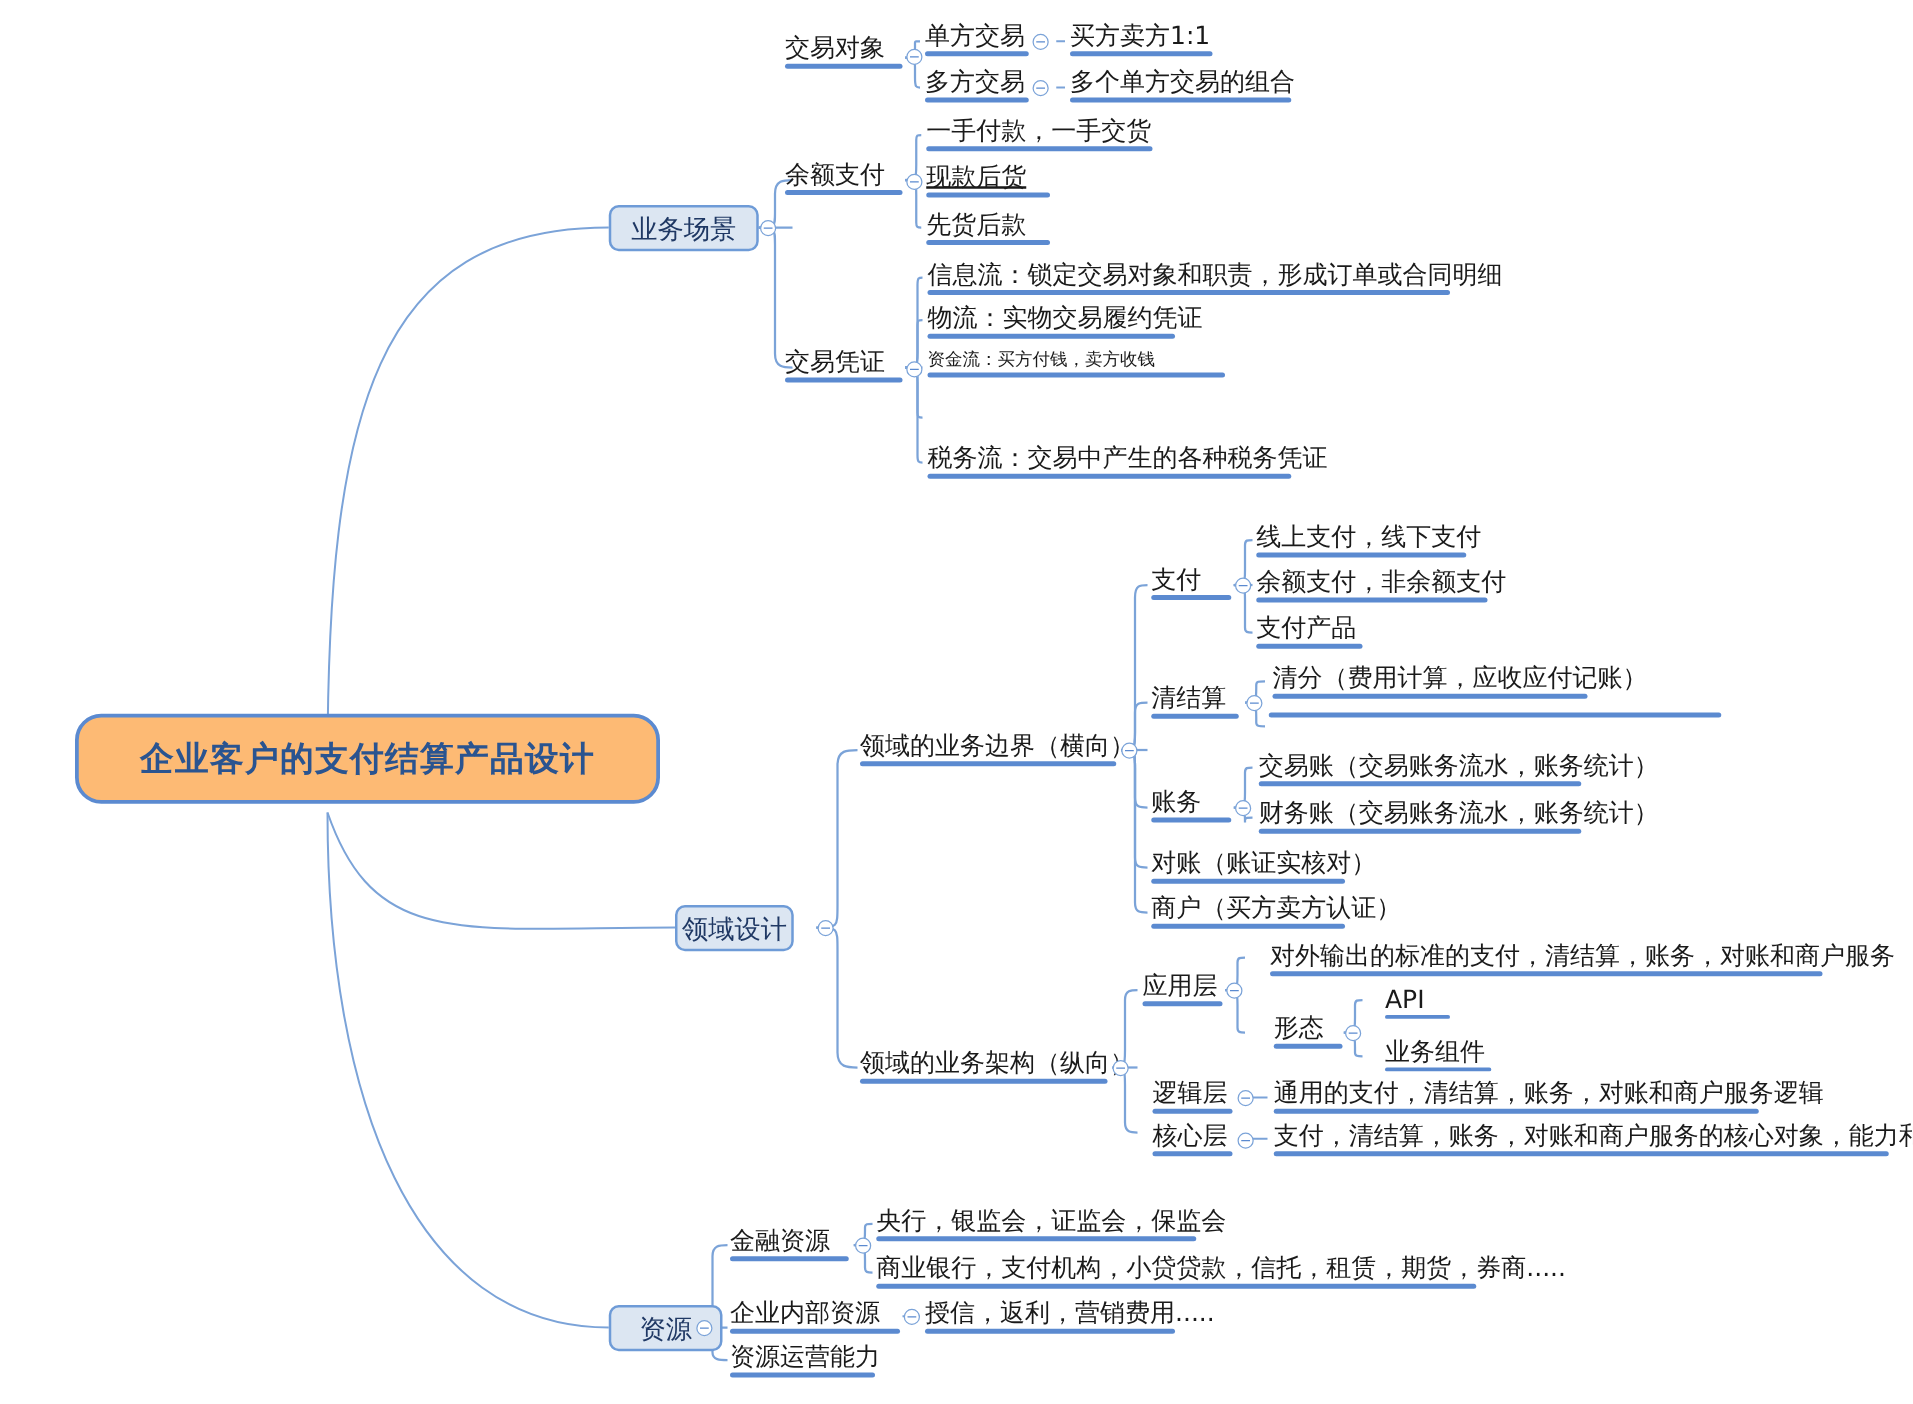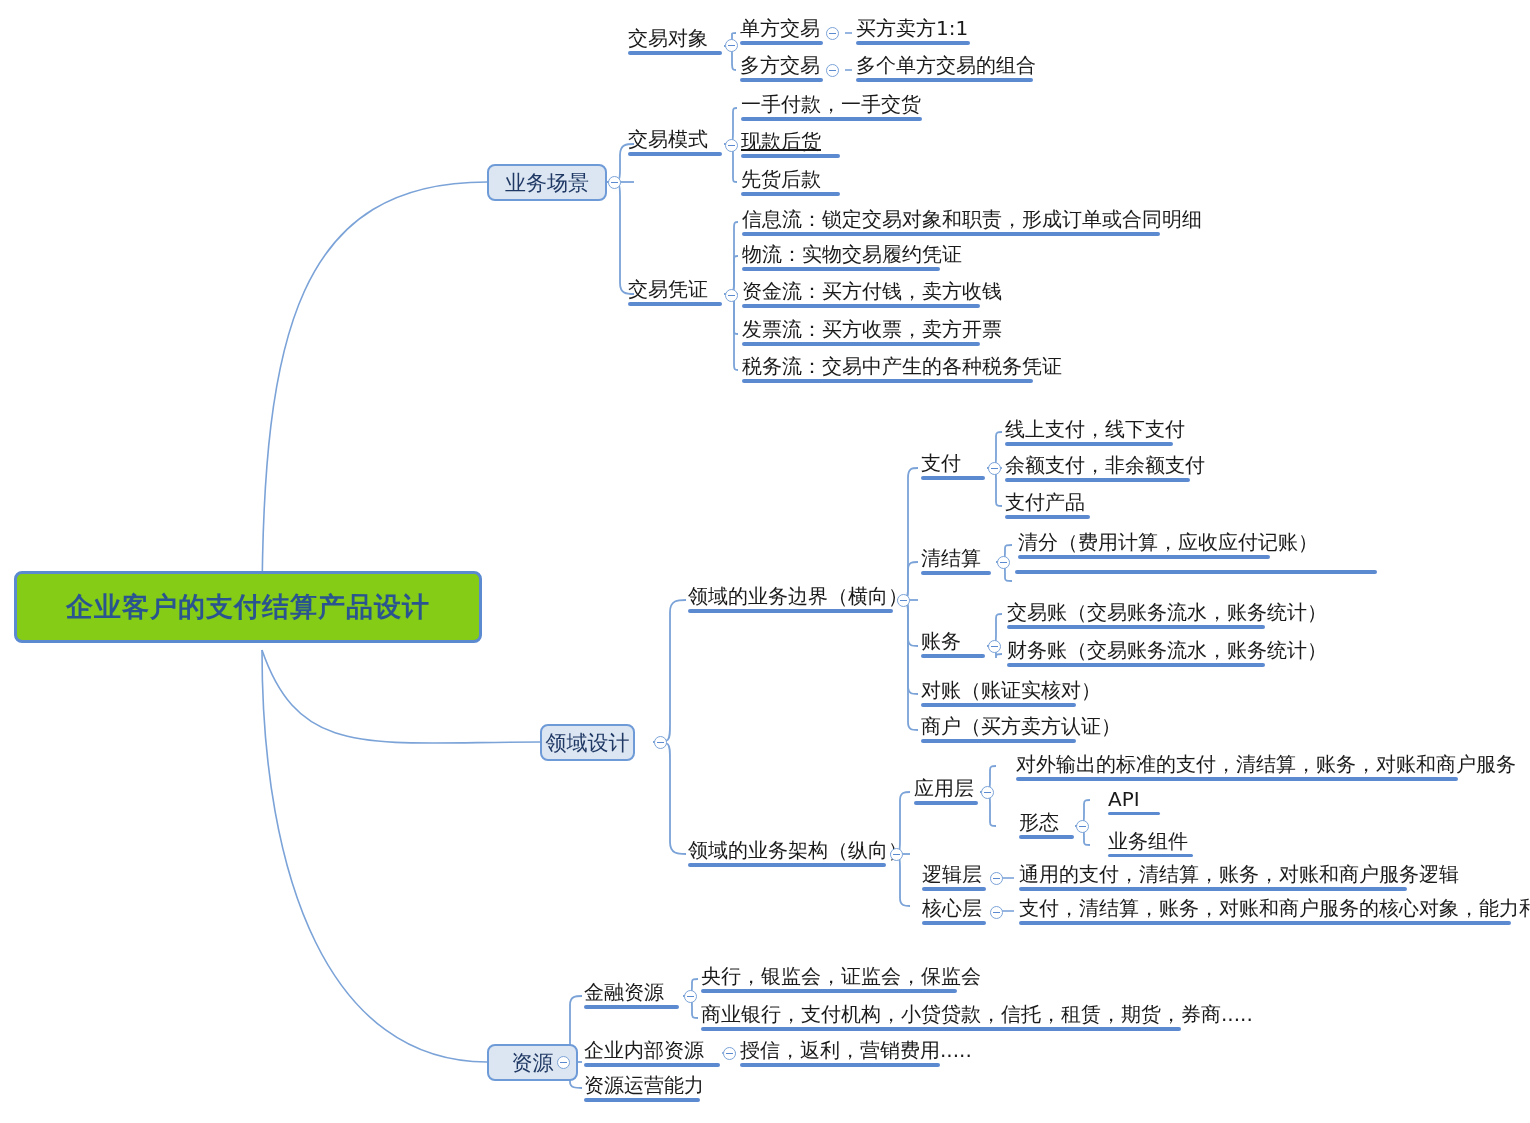--- a/index.html
+++ b/index.html
@@ -20,30 +20,31 @@
     position: absolute;
     left: 0; top: 0;
     width: 1530px;
     height: 1123px;
     pointer-events: none;
   }
   
   .root-node {
     position: absolute;
     box-sizing: border-box;
-    background: #84cc16;
+    background: #fdba74;
     border: 3px solid #5b8ad0;
-    border-radius: 8px;
+    border-radius: 21px;
     color: #2a5490;
     font-weight: bold;
     display: flex;
     align-items: center;
     justify-content: center;
     letter-spacing: 1px;
     white-space: nowrap;
+    margin-left: 46px;
   }
   
   .l1-node {
     position: absolute;
     box-sizing: border-box;
     background: #dce6f2;
     border: 2px solid #6e9bd7;
     border-radius: 8px;
     color: #1f3864;
     display: flex;
@@ -241,21 +242,21 @@
     <span class="lbl">多方交易</span>
     <span class="ul" style="width:83px;"></span>
   </div>
   <div class="toggle" style="left:826px; top:64px;"></div>
   <div class="tnode" style="left:856px; top:55px; font-size:20px;">
     <span class="lbl">多个单方交易的组合</span>
     <span class="ul" style="width:177px;"></span>
   </div>
 
   <div class="tnode" style="left:628px; top:129px; font-size:20px;">
-    <span class="lbl">交易模式</span>
+    <span class="lbl">余额支付</span>
     <span class="ul" style="width:94px;"></span>
   </div>
   <div class="toggle" style="left:725px; top:139px;"></div>
 
   <div class="tnode" style="left:741px; top:94px; font-size:20px;">
     <span class="lbl">一手付款，一手交货</span>
     <span class="ul" style="width:181px;"></span>
   </div>
   <div class="tnode" style="left:741px; top:131px; font-size:20px;text-decoration:underline;">
     <span class="lbl">现款后货</span>
@@ -273,26 +274,22 @@
   <div class="toggle" style="left:725px; top:289px;"></div>
 
   <div class="tnode" style="left:742px; top:209px; font-size:20px;">
     <span class="lbl">信息流：锁定交易对象和职责，形成订单或合同明细</span>
     <span class="ul" style="width:418px;"></span>
   </div>
   <div class="tnode" style="left:742px; top:244px; font-size:20px;">
     <span class="lbl">物流：实物交易履约凭证</span>
     <span class="ul" style="width:198px;"></span>
   </div>
-  <div class="tnode" style="left:742px; top:281px; font-size:20px;">
+  <div class="tnode" style="left:742px; top:281px; font-size:14px;">
     <span class="lbl">资金流：买方付钱，卖方收钱</span>
-    <span class="ul" style="width:238px;"></span>
-  </div>
-  <div class="tnode" style="left:742px; top:319px; font-size:20px;">
-    <span class="lbl">发票流：买方收票，卖方开票</span>
     <span class="ul" style="width:238px;"></span>
   </div>
   <div class="tnode" style="left:742px; top:356px; font-size:20px;">
     <span class="lbl">税务流：交易中产生的各种税务凭证</span>
     <span class="ul" style="width:291px;"></span>
   </div>
 
   <div class="tnode" style="left:688px; top:586px; font-size:20px;">
     <span class="lbl">领域的业务边界（横向）</span>
     <span class="ul" style="width:205px;"></span>

